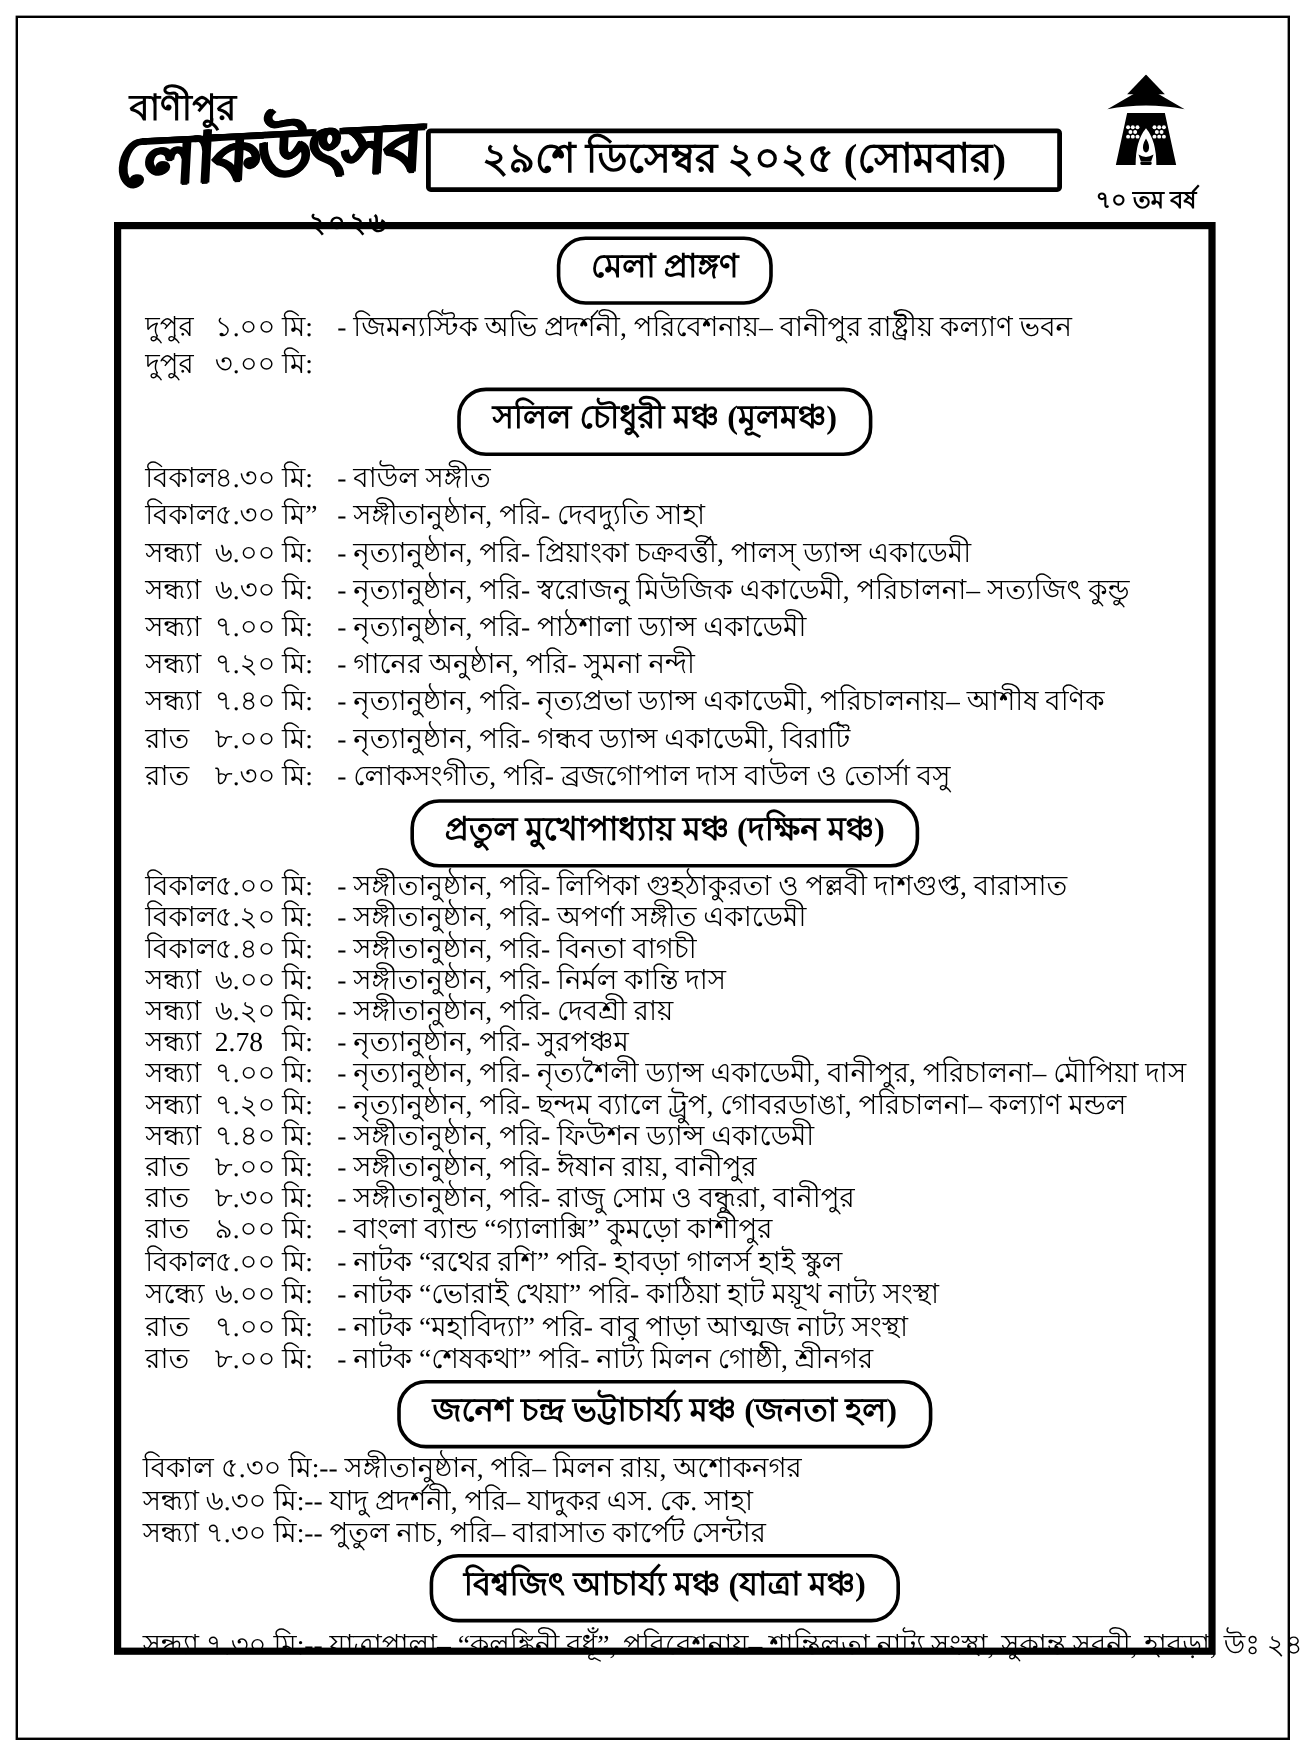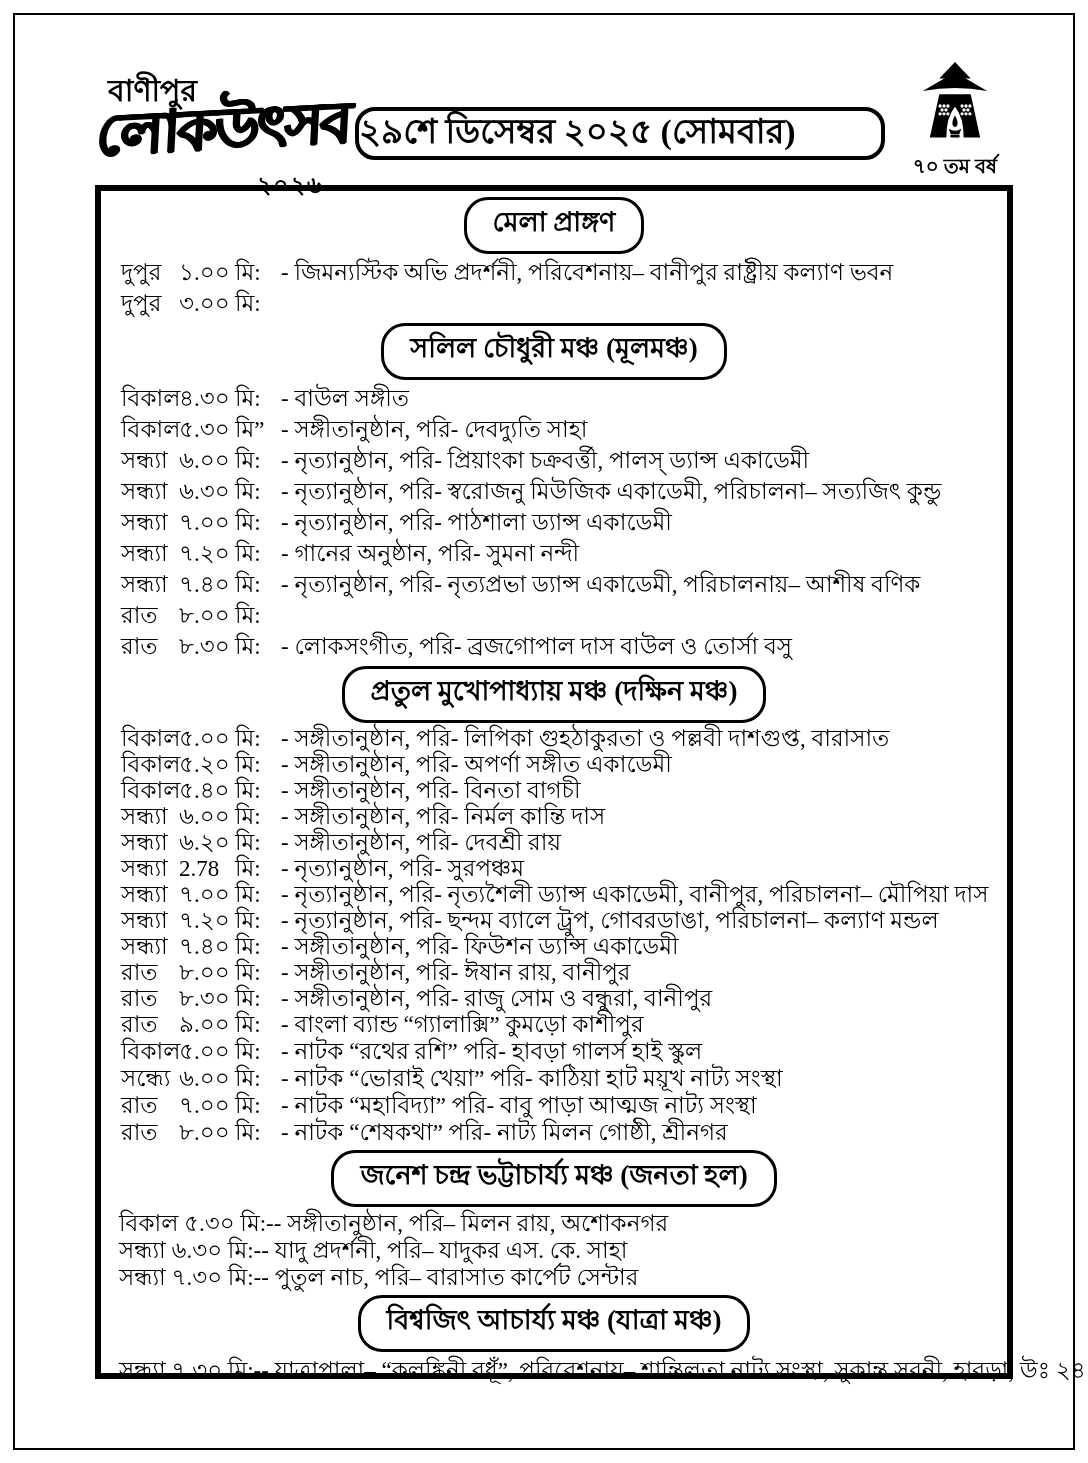--- a/index.html
+++ b/index.html
@@ -15,22 +15,22 @@
   .logo{position:absolute;left:98px;top:76px;width:260px;}
   .logo-place{font-size:30px;font-weight:bold;margin-left:10px;line-height:1;}
   .logo-fest{
     font-size:58px;font-weight:bold;line-height:1.02;letter-spacing:-3px;
     transform:rotate(-3deg) skewX(-6deg);transform-origin:left top;
     text-shadow:1.5px 0 #000,0 1px #000,-1px 0 #000;white-space:nowrap;
   }
   .logo-year{font-size:23px;font-weight:bold;text-align:right;padding-right:34px;margin-top:2px;letter-spacing:2px;}
   .date-box{
     position:absolute;left:355px;top:107px;width:522px;height:45px;
-    border:4px solid #000;border-radius:20px;
-    display:flex;align-items:center;
+    border:4px solid #000;border-radius:4px;
+    display:flex;align-items:center;justify-content:center;
     font-size:34px;font-weight:bold;white-space:nowrap;
   }
   .emblem{position:absolute;left:900px;top:62px;width:110px;text-align:center;}
   .emblem svg{width:92px;height:88px;display:block;margin:0 auto;}
   .emblem-caption{font-size:20px;font-weight:bold;margin-top:1px;white-space:nowrap;}
   
   .main-box{
     position:absolute;left:95px;top:185px;width:874px;height:1178px;
     border:6px solid #000;padding:2px 16px;
   }
@@ -154,20 +154,21 @@
     <div class="row">
       <span class="c-period">সন্ধ্যা</span>
       <span class="c-time">৭.৪০</span>
       <span class="c-unit">মি:</span>
       <span class="c-desc">- নৃত্যানুষ্ঠান, পরি- নৃত্যপ্রভা ড্যান্স একাডেমী, পরিচালনায়– আশীষ বণিক</span>
     </div>
     <div class="row">
       <span class="c-period">রাত</span>
       <span class="c-time">৮.০০</span>
       <span class="c-unit">মি:</span>
+      <span class="c-desc">- নৃত্যানুষ্ঠান, পরি- গন্ধব ড্যান্স একাডেমী, বিরাটি</span>
     </div>
     <div class="row">
       <span class="c-period">রাত</span>
       <span class="c-time">৮.৩০</span>
       <span class="c-unit">মি:</span>
       <span class="c-desc">- লোকসংগীত, পরি- ব্রজগোপাল দাস বাউল ও তোর্সা বসু</span>
     </div>
   </div>
 
   <div class="section sec-s3">

